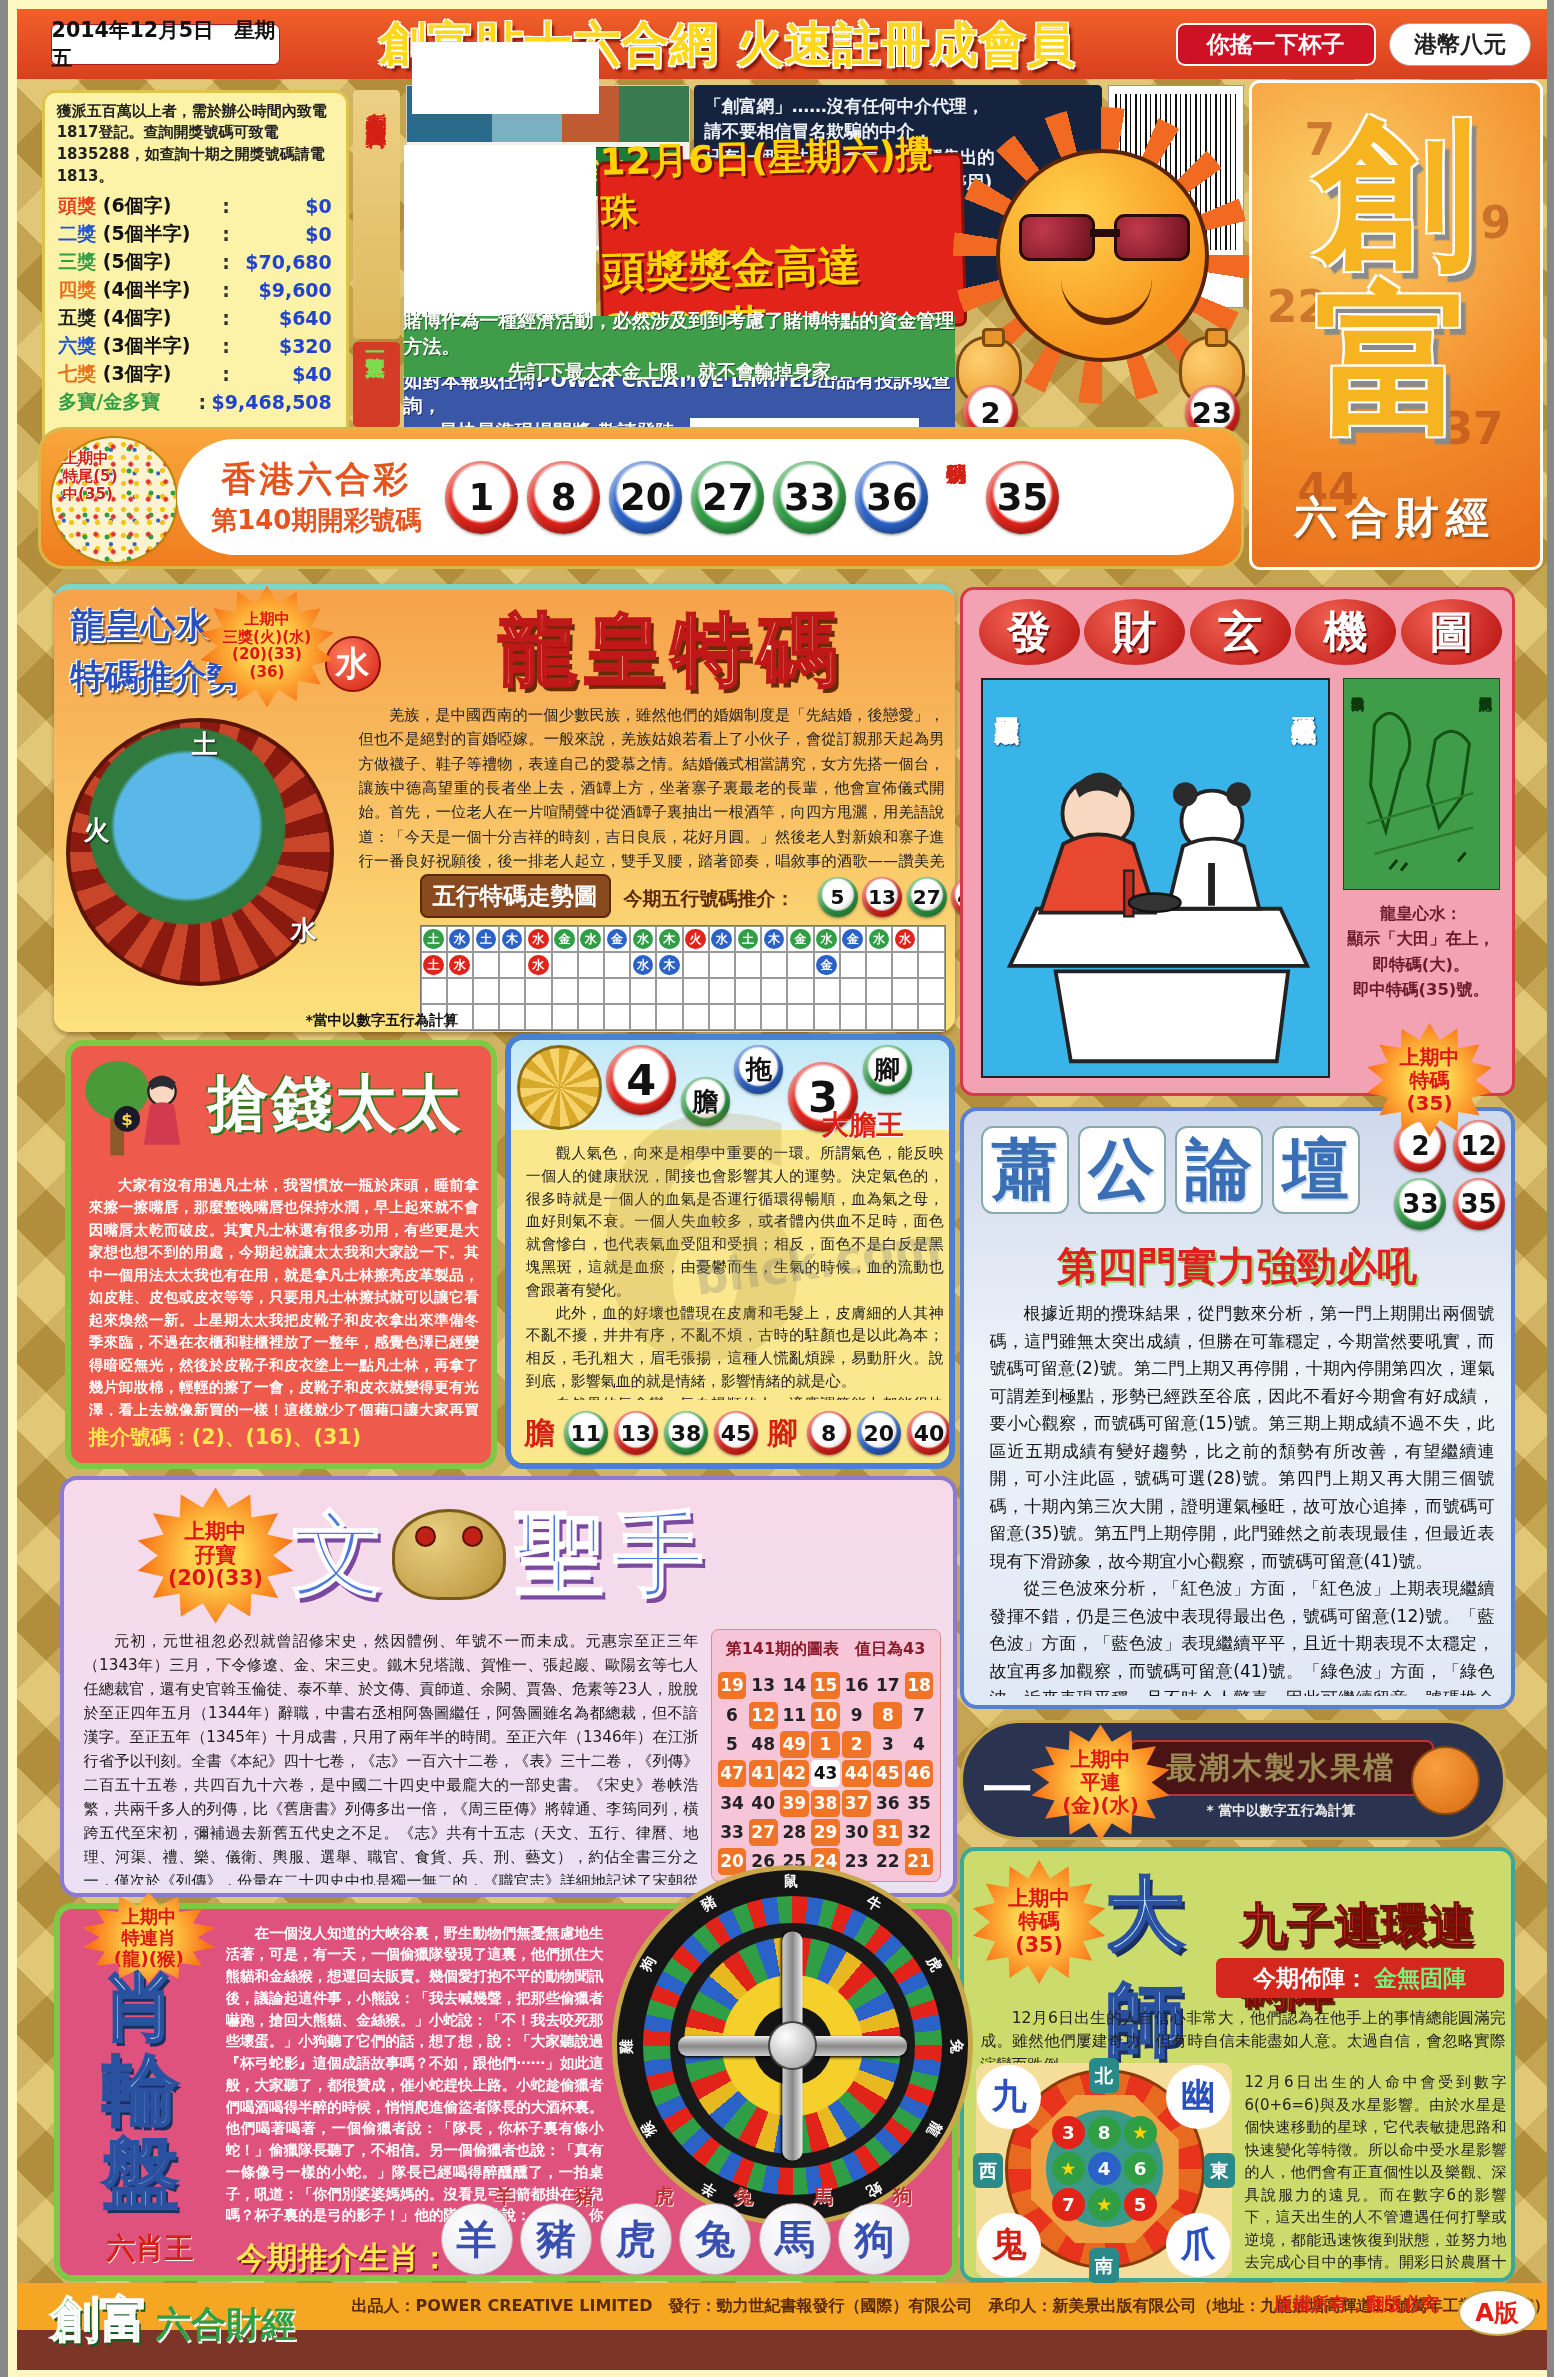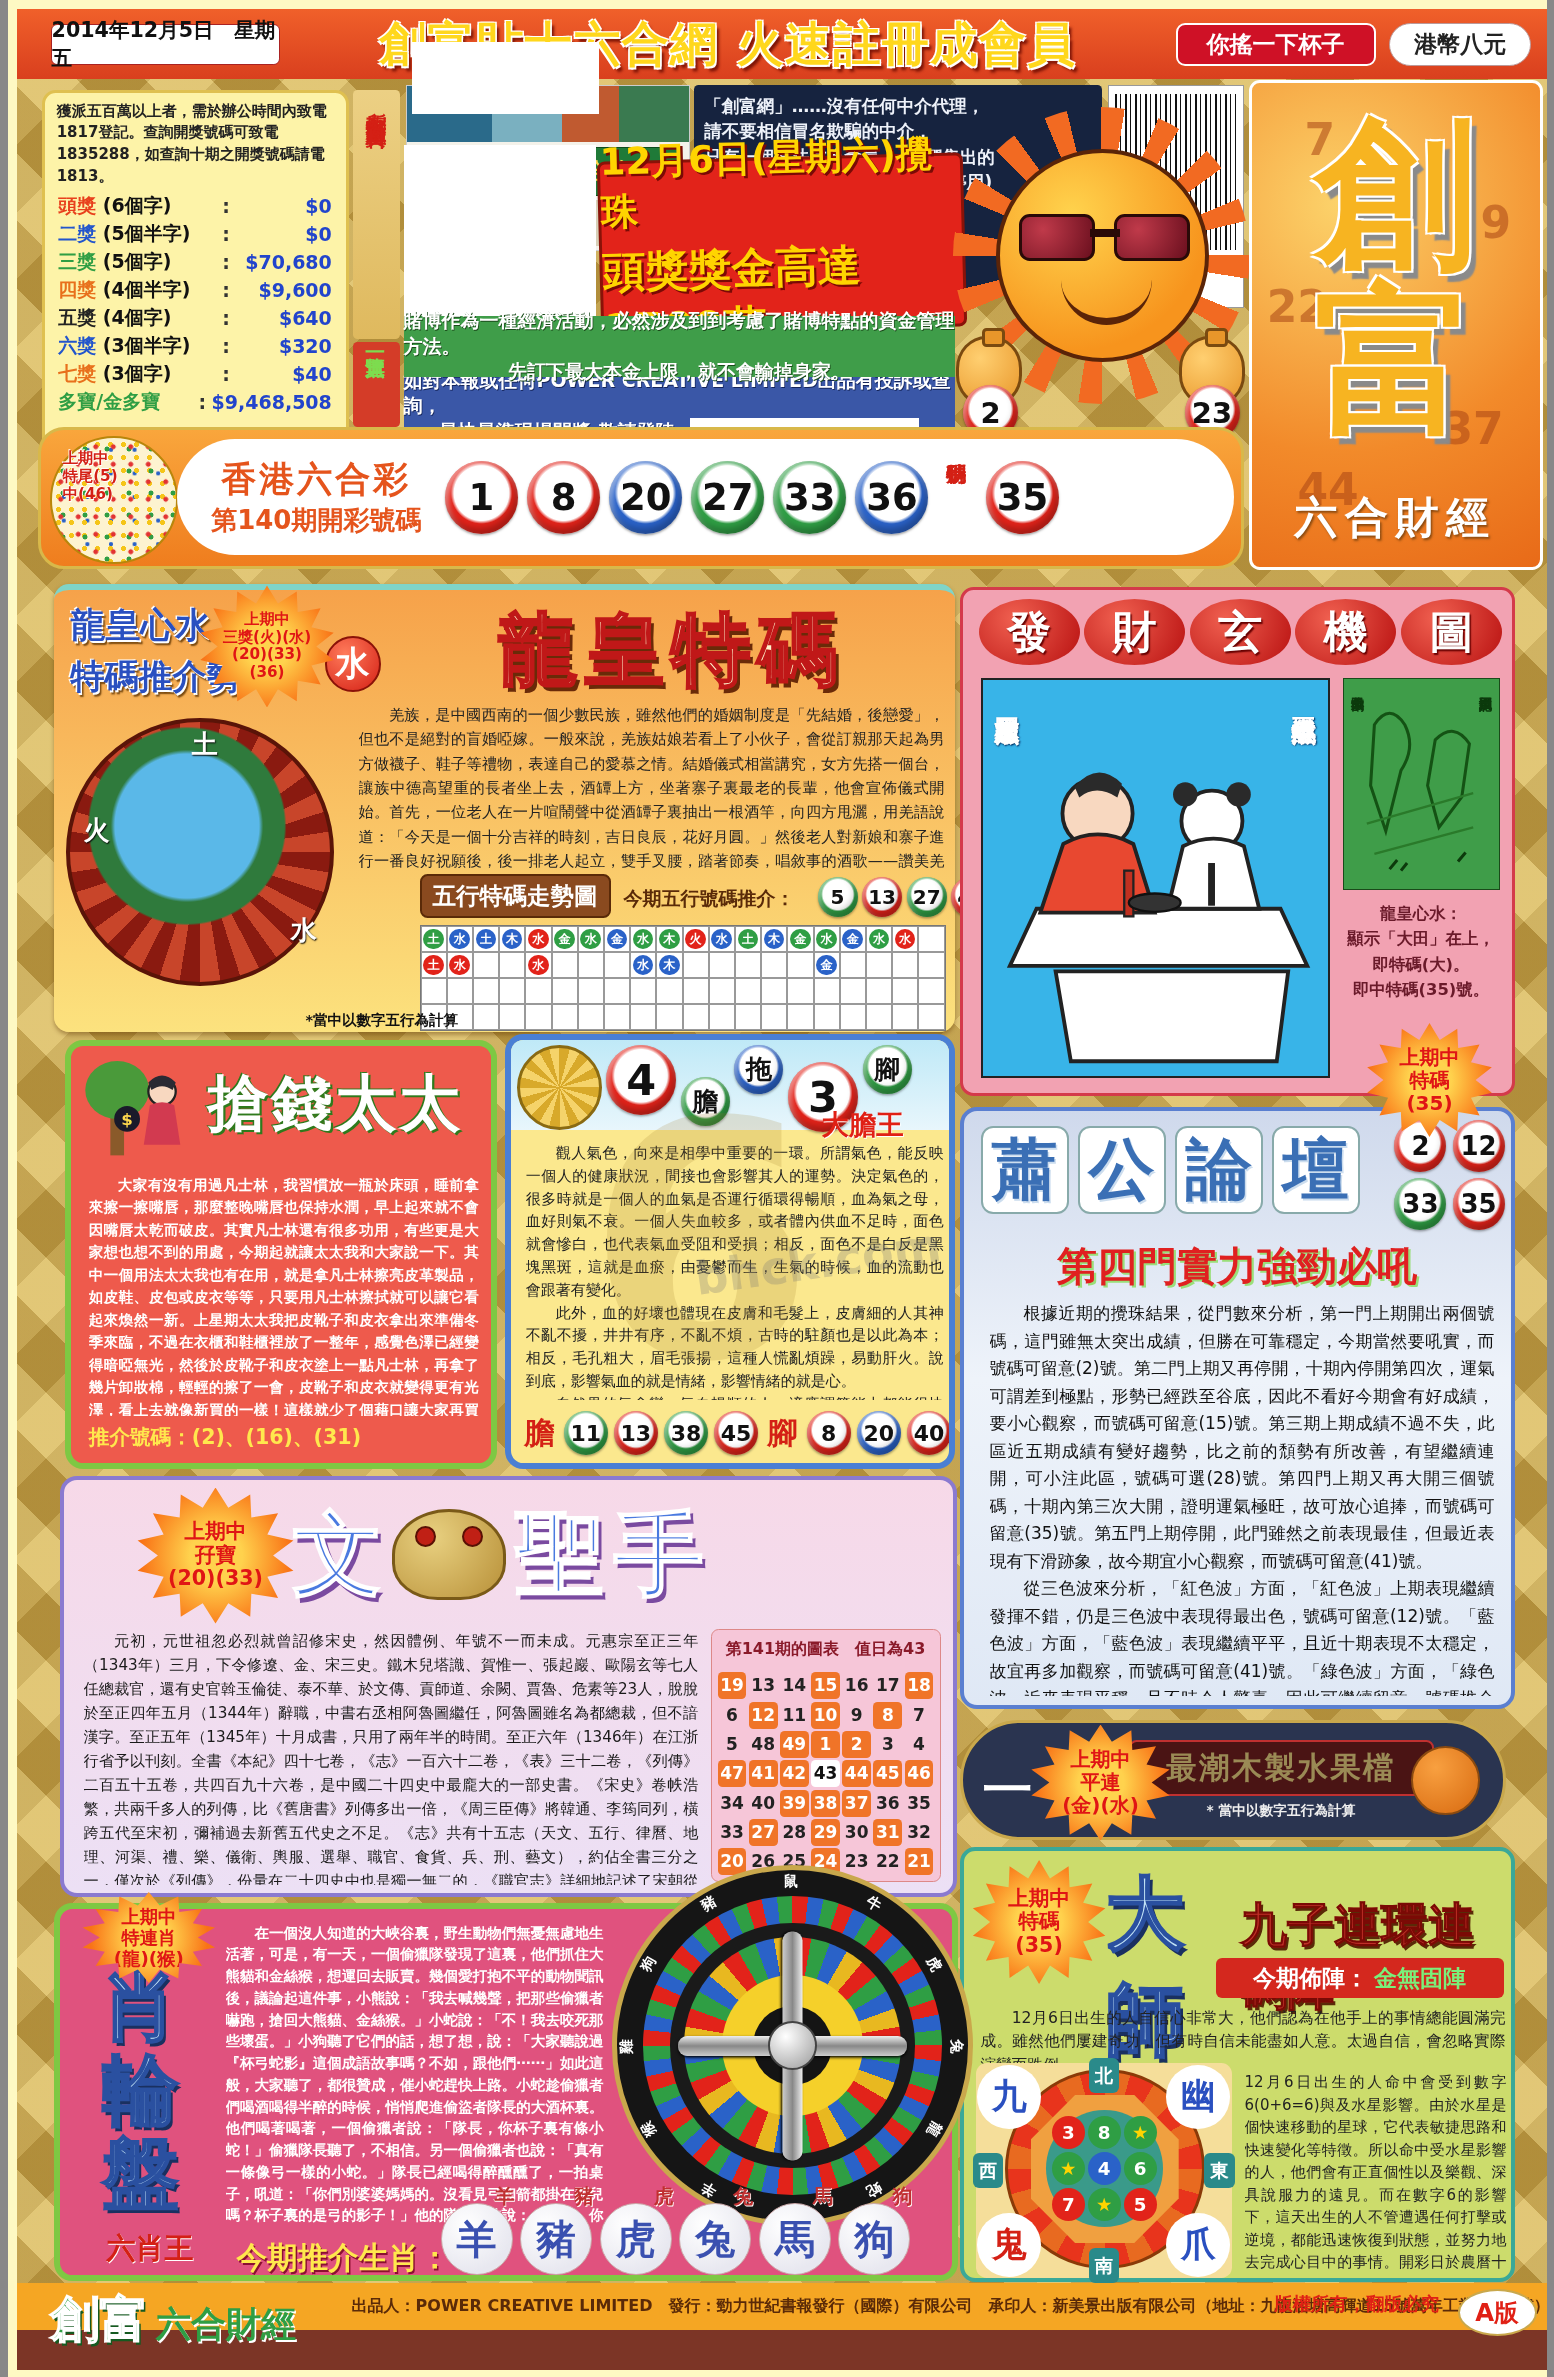--- a/index.html
+++ b/index.html
@@ -339,21 +339,21 @@
       </div>
   <div class="ch" style="margin-top:26px">創</div>
   <div class="ch">富</div>
   <div class="sub">六合財經</div>
  </div>
 
  <div class="abs resbar">
   <div class="badge">
    <div>上期中</div>
         <div>特尾(5)</div>
-        <div>中(46)</div>
+        <div>中(35)</div>
   </div>
   <div class="respill">
    <div class="restitle">
     <div class="t1">香港六合彩</div>
     <div class="t2">第140期開彩號碼</div>
    </div>
    <div id="res-balls" style="display:flex;gap:9.1px;align-items:center">
           <div class="ball" style="--c: #e2231a; height: 73px; width: 73px; font-size: 37px;">1</div>
           <div class="ball" style="--c: #e2231a; height: 73px; width: 73px; font-size: 37px;">8</div>
           <div class="ball" style="--c: #2a62c8; height: 73px; width: 73px; font-size: 37px;">20</div>

